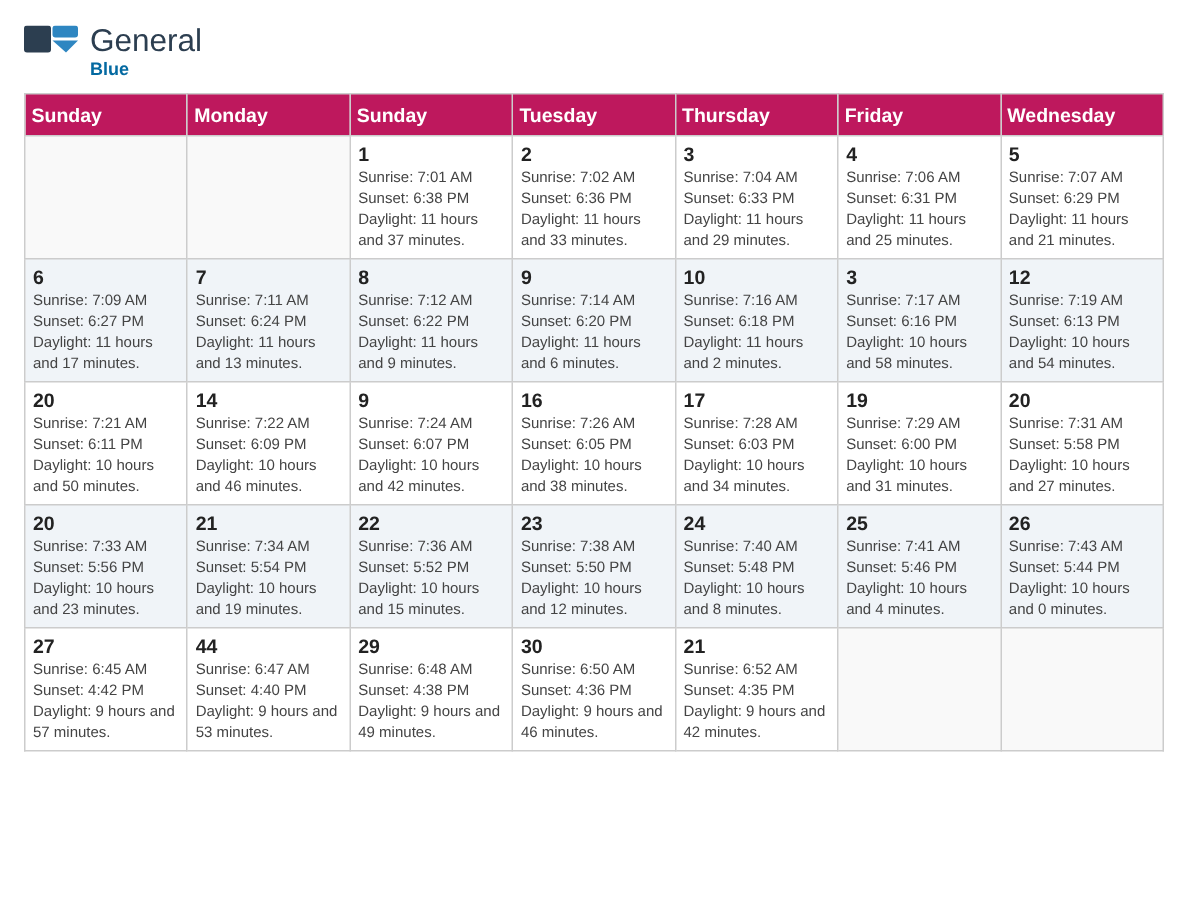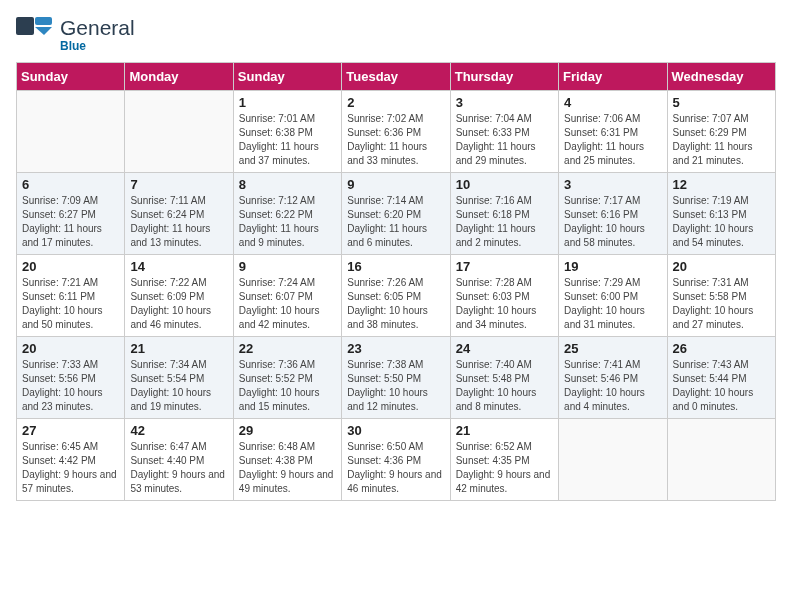--- a/index.html
+++ b/index.html
@@ -223,21 +223,21 @@
           <div class="day-num">26</div>
           <div class="day-info">Sunrise: 7:43 AM<br>Sunset: 5:44 PM<br>Daylight: 10 hours and 0 minutes.</div>
         </td>
       </tr>
       <tr>
         <td>
           <div class="day-num">27</div>
           <div class="day-info">Sunrise: 6:45 AM<br>Sunset: 4:42 PM<br>Daylight: 9 hours and 57 minutes.</div>
         </td>
         <td>
-          <div class="day-num">42</div>
+          <div class="day-num">44</div>
           <div class="day-info">Sunrise: 6:47 AM<br>Sunset: 4:40 PM<br>Daylight: 9 hours and 53 minutes.</div>
         </td>
         <td>
           <div class="day-num">29</div>
           <div class="day-info">Sunrise: 6:48 AM<br>Sunset: 4:38 PM<br>Daylight: 9 hours and 49 minutes.</div>
         </td>
         <td>
           <div class="day-num">30</div>
           <div class="day-info">Sunrise: 6:50 AM<br>Sunset: 4:36 PM<br>Daylight: 9 hours and 46 minutes.</div>
         </td>

